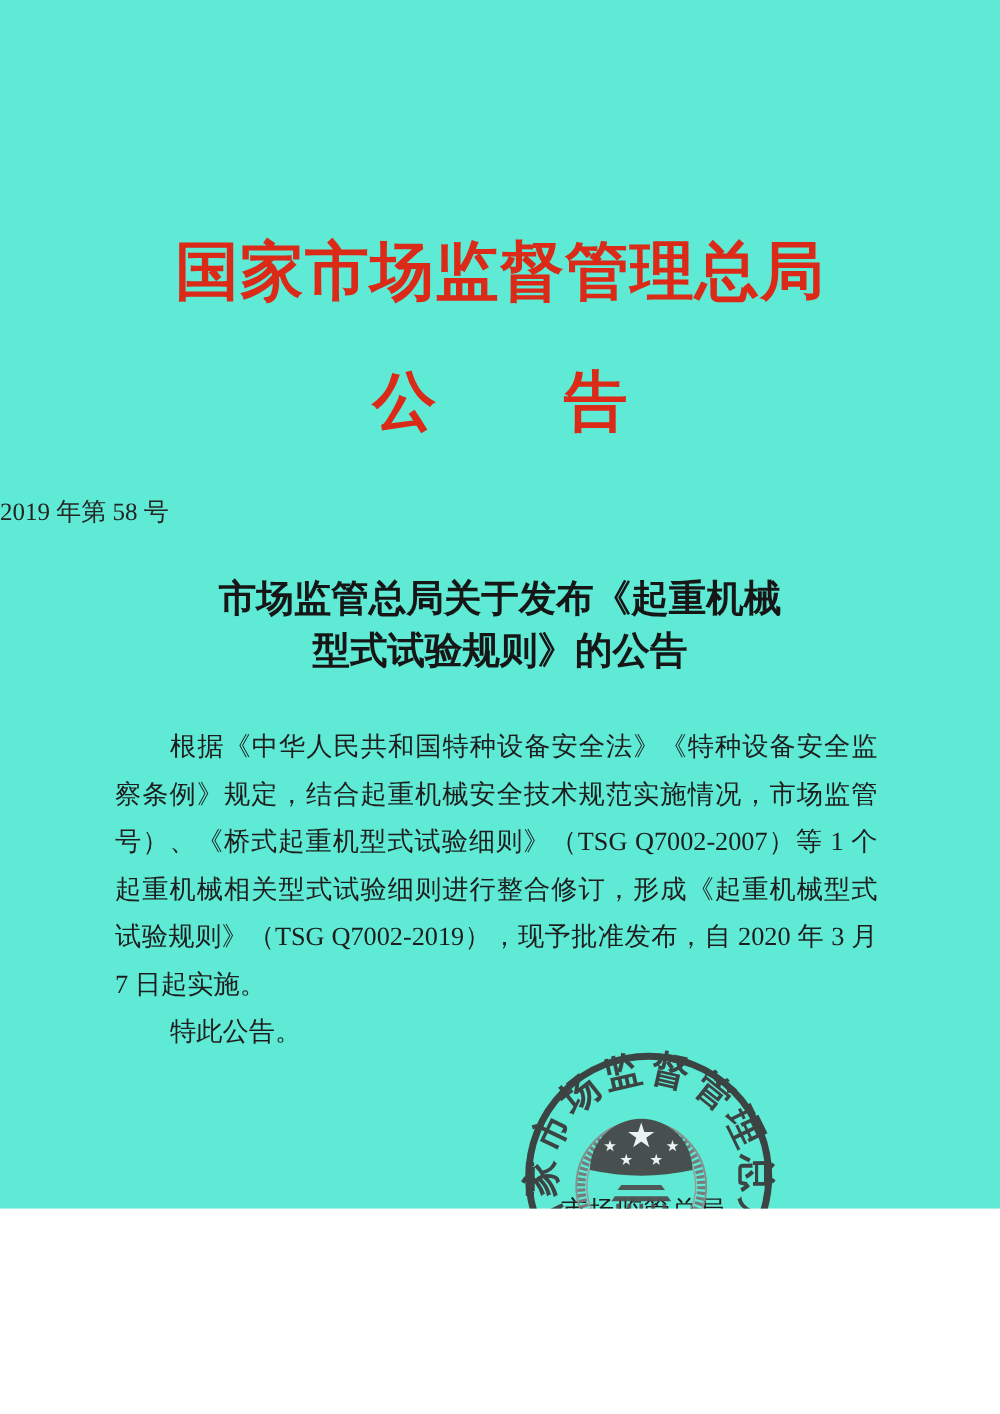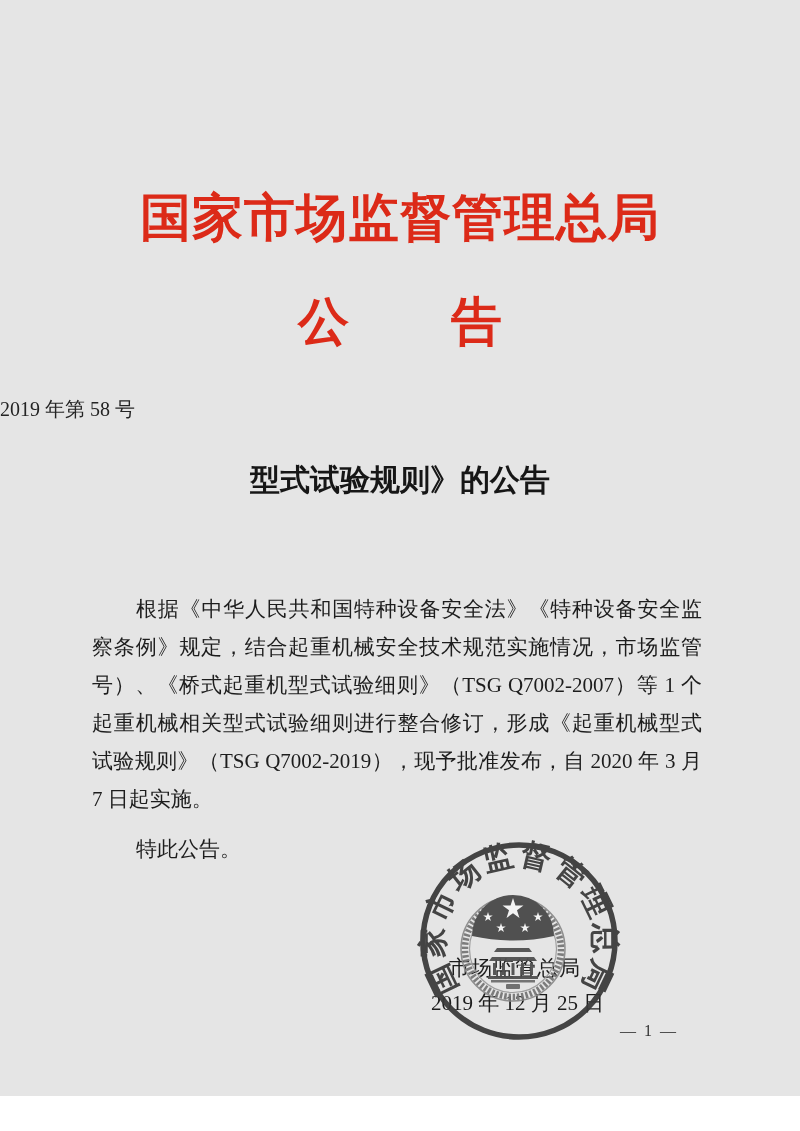--- a/index.html
+++ b/index.html
@@ -1,17 +1,17 @@
 <!DOCTYPE html>
 <html><head>
 <meta charset="utf-8">
 <style>
   html,body{margin:0;padding:0;background:#ffffff;}
   .page{
-    position:relative;width:800px;height:1096px;background:#e5e5e5;
+    position:relative;width:800px;height:967px;background:#5eead4;
     font-family:"Liberation Serif","DejaVu Serif",serif;color:#1f1f1f;
     overflow:hidden;margin:0 auto;
   }
   .org-title{
     position:absolute;top:190px;left:0;width:100%;margin:0;
     text-align:center;font-size:51px;line-height:56px;font-weight:bold;
     color:#dc2a18;letter-spacing:1px;
   }
   .gongao{
     position:absolute;top:294px;left:0;width:100%;
@@ -25,21 +25,21 @@
   .subject{
     position:absolute;top:459px;left:0;width:100%;
     text-align:center;font-size:30px;line-height:41px;font-weight:bold;color:#161616;
   }
   .body-block{
     position:absolute;top:578px;left:92px;width:610px;
     font-size:21px;line-height:38px;color:#1d1d1d;
   }
   .bl{min-height:38px;}
   .bl.just{text-align:justify;text-align-last:justify;}
-  .bl.indent{text-indent:44px;margin-top:12px;}
+  .bl.indent{text-indent:44px;}
   .signature{
     position:absolute;left:449px;top:954px;font-size:21px;
     letter-spacing:1px;color:#1c1c1c;z-index:1;
   }
   .sign-date{
     position:absolute;left:431px;top:989px;font-size:21px;
     color:#1c1c1c;z-index:1;
   }
   .seal{
     position:absolute;left:416px;top:838px;width:206px;height:206px;
@@ -59,20 +59,21 @@
 
 <div class="page">
 
   <h1 class="org-title">国家市场监督管理总局</h1>
 
   <div class="gongao">公　　告</div>
 
   <div class="doc-number">2019 年第 58 号</div>
 
   <div class="subject">
+    <div>市场监管总局关于发布《起重机械</div>
     <div>型式试验规则》的公告</div>
   </div>
 
   <div class="body-block">
     <div class="bl just indent">根据《中华人民共和国特种设备安全法》《特种设备安全监</div>
     <div class="bl just">察条例》规定，结合起重机械安全技术规范实施情况，市场监管</div>
     <div class="bl just">号）、《桥式起重机型式试验细则》（TSG Q7002-2007）等 1 个</div>
     <div class="bl just">起重机械相关型式试验细则进行整合修订，形成《起重机械型式</div>
     <div class="bl just">试验规则》（TSG Q7002-2019），现予批准发布，自 2020 年 3 月</div>
     <div class="bl">7 日起实施。</div>

